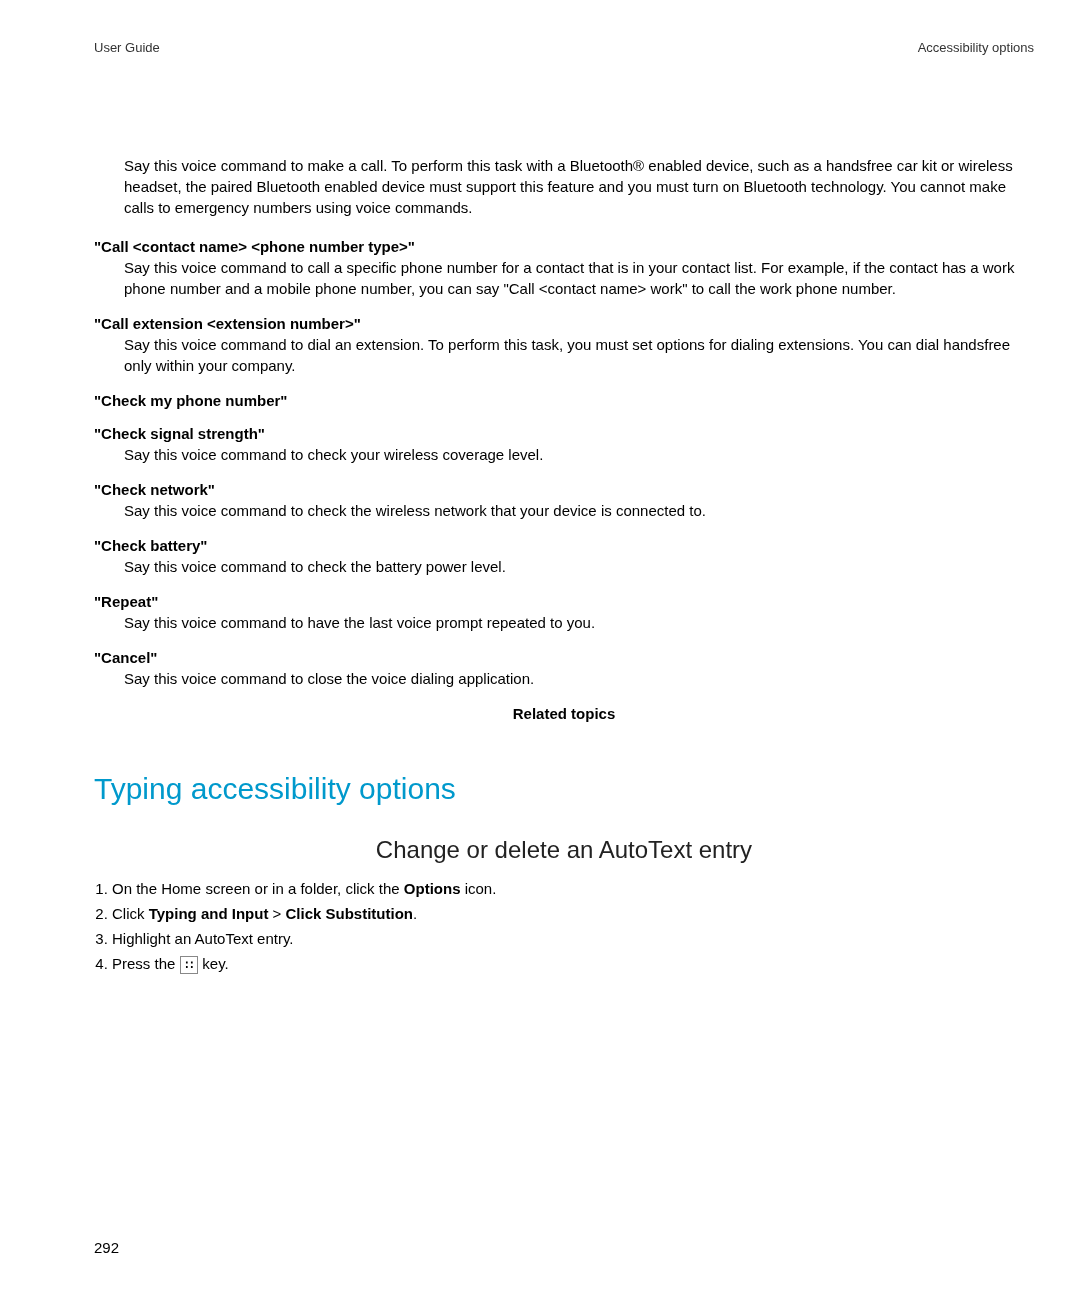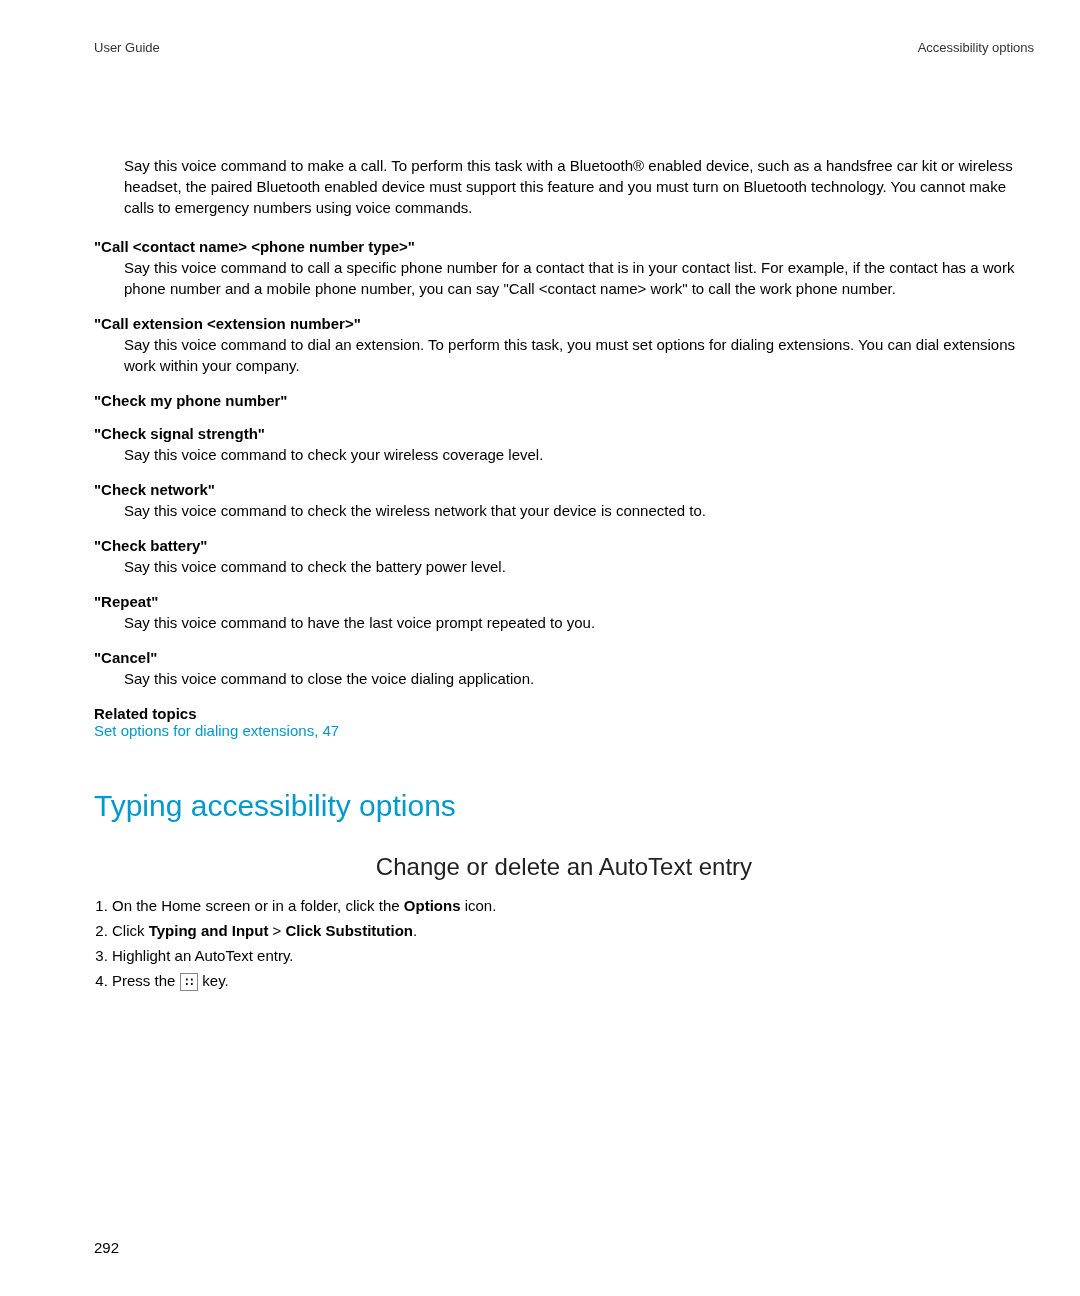--- a/index.html
+++ b/index.html
@@ -37,20 +37,21 @@
     font-weight: bold;
     margin-bottom: 2px;
   }
   .cmd-desc {
     margin-left: 30px;
     line-height: 1.4;
   }
   .related-label {
     font-weight: bold;
     margin-top: 10px;
+    text-align: center;
   }
   .link {
     color: #0099cc;
     cursor: pointer;
   }
   .section-heading {
     font-family: "Trebuchet MS", "Century Gothic", Arial, sans-serif;
     font-size: 30px;
     color: #0099cc;
     margin-top: 50px;
@@ -105,21 +106,21 @@
 
   <div class="intro-para">Say this voice command to make a call. To perform this task with a Bluetooth® enabled device, such as a handsfree car kit or wireless headset, the paired Bluetooth enabled device must support this feature and you must turn on Bluetooth technology. You cannot make calls to emergency numbers using voice commands.</div>
 
   <div class="cmd-block">
     <div class="cmd-title">"Call &lt;contact name&gt; &lt;phone number type&gt;"</div>
     <div class="cmd-desc">Say this voice command to call a specific phone number for a contact that is in your contact list. For example, if the contact has a work phone number and a mobile phone number, you can say "Call &lt;contact name&gt; work" to call the work phone number.</div>
   </div>
 
   <div class="cmd-block">
     <div class="cmd-title">"Call extension &lt;extension number&gt;"</div>
-    <div class="cmd-desc">Say this voice command to dial an extension. To perform this task, you must set options for dialing extensions. You can dial extensions work within your company.</div>
+    <div class="cmd-desc">Say this voice command to dial an extension. To perform this task, you must set options for dialing extensions. You can dial handsfree only within your company.</div>
   </div>
 
   <div class="cmd-block">
     <div class="cmd-title">"Check my phone number"</div>
   </div>
 
   <div class="cmd-block">
     <div class="cmd-title">"Check signal strength"</div>
     <div class="cmd-desc">Say this voice command to check your wireless coverage level.</div>
   </div>
@@ -138,21 +139,20 @@
     <div class="cmd-title">"Repeat"</div>
     <div class="cmd-desc">Say this voice command to have the last voice prompt repeated to you.</div>
   </div>
 
   <div class="cmd-block">
     <div class="cmd-title">"Cancel"</div>
     <div class="cmd-desc">Say this voice command to close the voice dialing application.</div>
   </div>
 
   <div class="related-label">Related topics</div>
-  <div class="link">Set options for dialing extensions, 47</div>
 
   <div class="section-heading">Typing accessibility options</div>
 
   <div class="sub-heading">Change or delete an AutoText entry</div>
 
   <ol class="steps">
     <li>
       <span>On the Home screen or in a folder, click the </span><span class="bold">Options</span><span> icon.</span>
     </li>
     <li>

